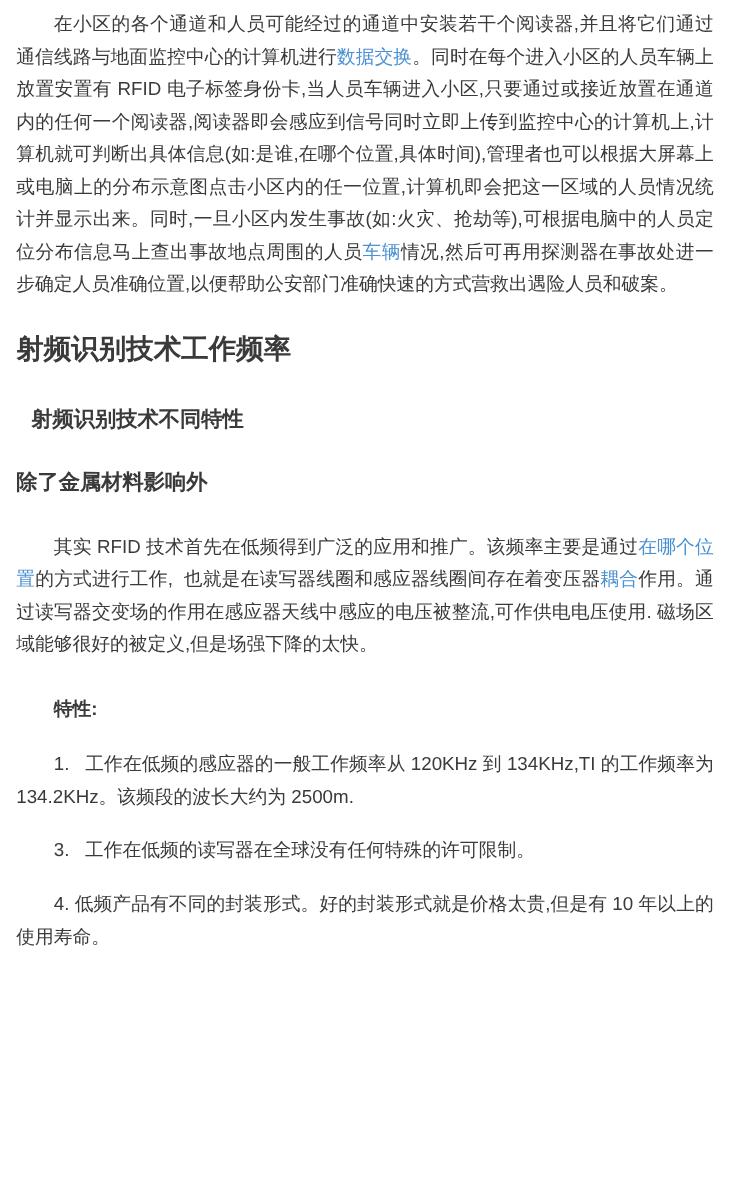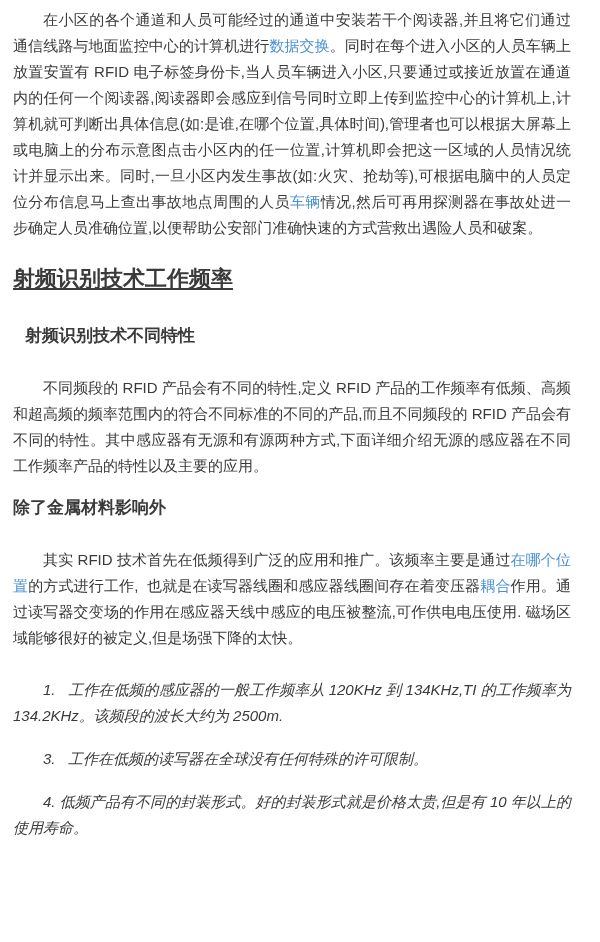--- a/index.html
+++ b/index.html
@@ -23,29 +23,27 @@
     margin: 0 16px 18px 0;
     text-indent: 2em;
     white-space: pre-wrap;
     text-align: justify;
   }
   p.list-para {
     margin: 0 16px 17px 0;
     text-indent: 2em;
     white-space: pre-wrap;
     text-align: justify;
-    font-style: italic;
   }
   h1.doc-h1 {
     font-size: 22px;
     line-height: 28px;
     font-weight: bold;
     color: #3a3a3a;
     margin: 24px 0 32px 0;
-    text-decoration: underline;
   }
   h2.doc-h2 {
     font-size: 17px;
     line-height: 22px;
     font-weight: bold;
     color: #3a3a3a;
     margin: 0 0 28px 12px;
   }
   h3.doc-h3 {
     font-size: 17px;
@@ -70,28 +68,28 @@
 <body>
 
 <div class="page">
 
   <p class="body-para"><span>在小区的各个通道和人员可能经过的通道中安装若干个阅读器,并且将它们通过通信线路与地面监控中心的计算机进行</span><a class="inline-link" href="#">数据交换</a><span>。同时在每个进入小区的人员车辆上放置安置有 RFID 电子标签身份卡,当人员车辆进入小区,只要通过或接近放置在通道内的任何一个阅读器,阅读器即会感应到信号同时立即上传到监控中心的计算机上,计算机就可判断出具体信息(如:是谁,在哪个位置,具体时间),管理者也可以根据大屏幕上或电脑上的分布示意图点击小区内的任一位置,计算机即会把这一区域的人员情况统计并显示出来。同时,一旦小区内发生事故(如:火灾、抢劫等),可根据电脑中的人员定位分布信息马上查出事故地点周围的人员</span><a class="inline-link" href="#">车辆</a><span>情况,然后可再用探测器在事故处进一步确定人员准确位置,以便帮助公安部门准确快速的方式营救出遇险人员和破案。</span></p>
 
   <h1 class="doc-h1">射频识别技术工作频率</h1>
 
   <h2 class="doc-h2">射频识别技术不同特性</h2>
 
-  <p class="body-para">不同频段的 RFID 产品会有不同的特性,定义 RFID 产品的工作频率有低频、高频和超高频的频率范围内的符合不同标准的不同的产品,而且不同频段的 RFID 产品会有不同的特性。其中感应器有无源和有源两种方式,下面详细介绍无源的感应器在不同工作频率产品的特性以及主要的应用。</p>
 
   <h3 class="doc-h3">除了金属材料影响外</h3>
 
   <p class="body-para"><span>其实 RFID 技术首先在低频得到广泛的应用和推广。该频率主要是通过</span><a class="inline-link" href="#">在哪个位置</a><span>的方式进行工作,  也就是在读写器线圈和感应器线圈间存在着变压器</span><a class="inline-link" href="#">耦合</a><span>作用。通过读写器交变场的作用在感应器天线中感应的电压被整流,可作供电电压使用. 磁场区域能够很好的被定义,但是场强下降的太快。</span></p>
 
   <div class="spacer-after-p3"></div>
 
+  <p class="body-para features-label">特性:</p>
 
   <p class="list-para">1.   工作在低频的感应器的一般工作频率从 120KHz 到 134KHz,TI 的工作频率为 134.2KHz。该频段的波长大约为 2500m.</p>
 
 
   <p class="list-para">3.   工作在低频的读写器在全球没有任何特殊的许可限制。</p>
 
   <p class="list-para">4. 低频产品有不同的封装形式。好的封装形式就是价格太贵,但是有 10 年以上的使用寿命。</p>
 
 </div>
 

